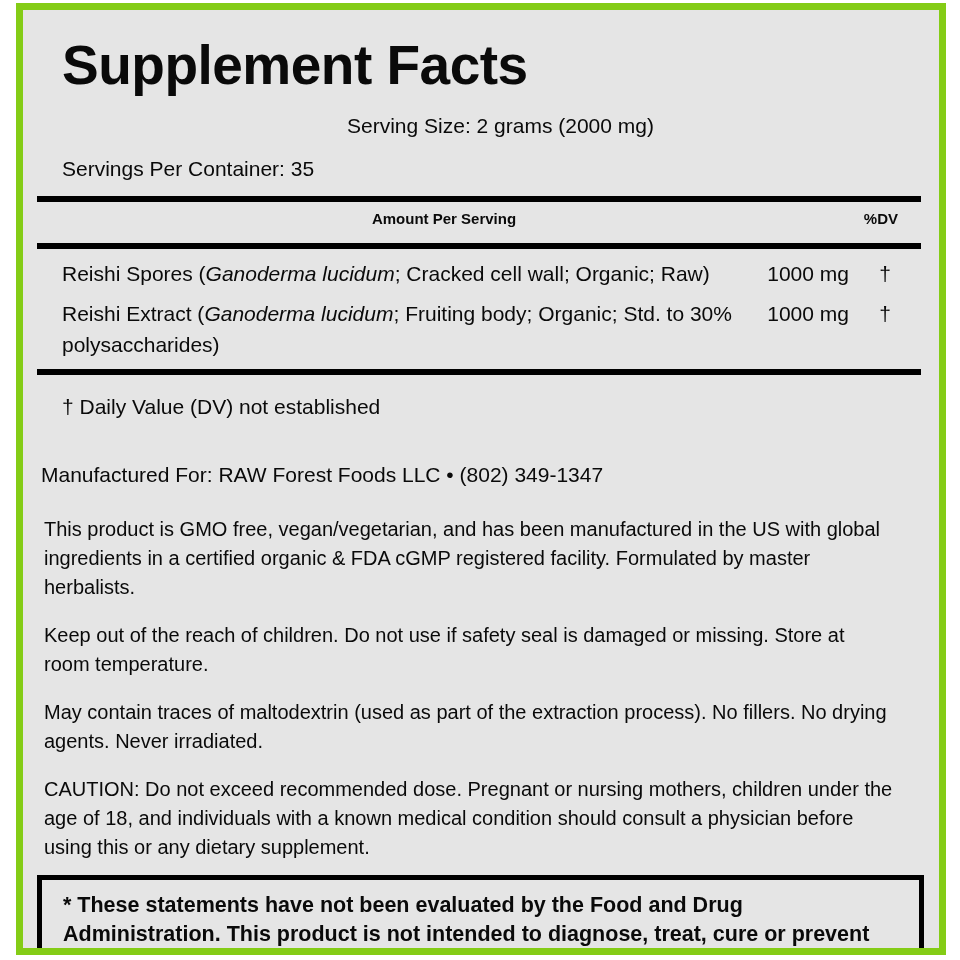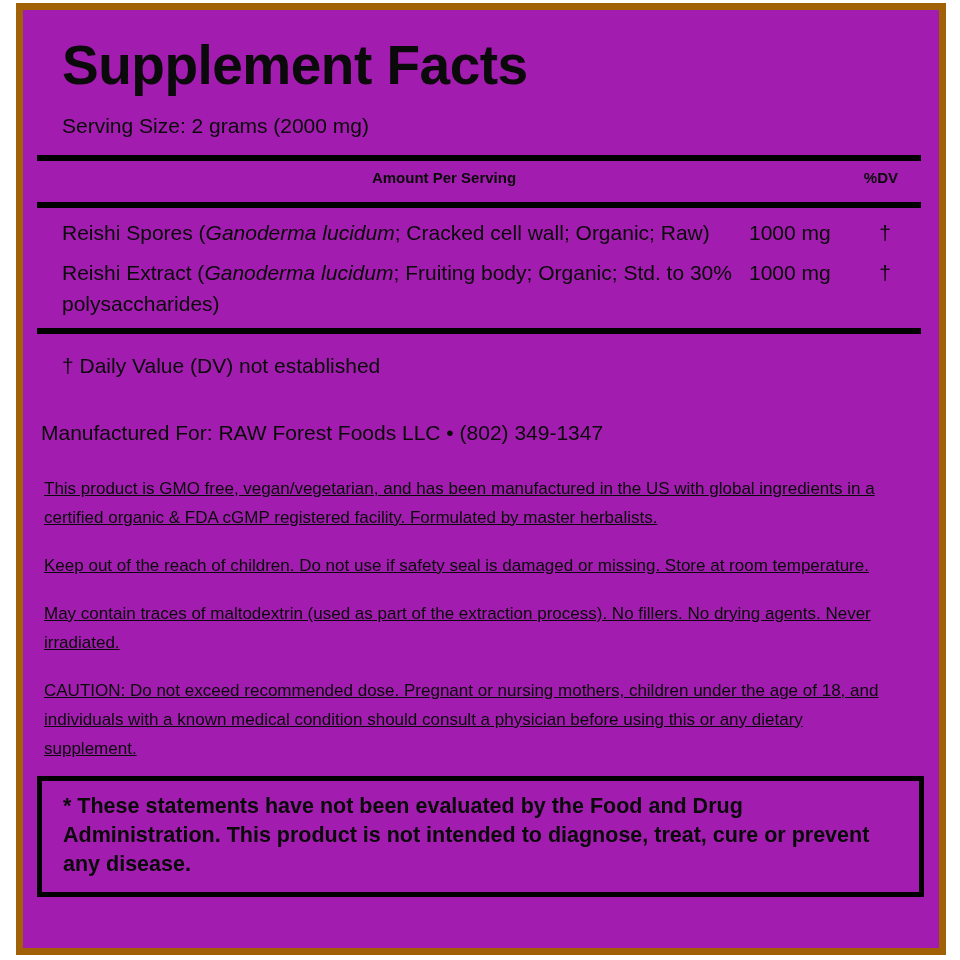--- a/index.html
+++ b/index.html
@@ -3,59 +3,60 @@
 <meta charset="utf-8">
 <style>
   html, body { margin:0; padding:0; }
   body {
     width:960px; height:960px; background:#ffffff; position:relative;
     font-family:"Liberation Sans", sans-serif; color:#0a0a0a;
     -webkit-font-smoothing:antialiased;
   }
   .label {
     position:absolute; left:16px; top:3px; right:14px; bottom:5px;
-    border:7px solid #a16207; background:#a21caf; overflow:hidden;
+    border:7px solid #84cc16; background:#e5e5e5; overflow:hidden;
   }
   .title {
     font-size:55px; font-weight:700; letter-spacing:-0.5px;
     line-height:1.05; margin:27px 0 0 39px;
   }
   .line { font-size:21px; line-height:1.3; }
-  .serving-size { margin:17px 0 16px 39px; }
+  .serving-size { margin:17px 0 16px 39px;text-align:center; }
   .servings-per { margin:10px 0 0 39px; }
   .rule { height:6px; background:#000; margin:14px 18px 0 14px; }
   .rule.below-header { margin-top:5px; }
   .rule.below-rows { margin-top:9px; }
   .hdr-row { position:relative; height:30px; margin:6px 18px 0 14px; font-weight:700; font-size:15px; }
   .hdr-amount { position:absolute; left:0; right:70px; top:2px; text-align:center; }
   .hdr-dv { position:absolute; right:23px; top:2px; }
   .frow { display:flex; margin:9px 18px 0 14px; font-size:21px; line-height:31px; }
   .fname { flex:1 1 auto; padding:0 14px 0 25px; }
   .latin { font-style:italic;margin-top:18px; }
-  .famt { flex:0 0 100px; }
+  .famt { flex:0 0 100px;text-align:right; }
   .fdv { flex:0 0 72px; text-align:center; }
   .footnote { margin:18px 0 0 39px; }
   .mfg1 { margin:40px 45px 0 18px; }
   .mfg2 { margin:10px 45px 0 21px; }
-  .para { font-size:17px; line-height:29px; margin:19px 45px 0 21px;text-decoration:underline; }
+  .para { font-size:20px; line-height:29px; margin:19px 45px 0 21px; }
   .para.first { margin-top:27px; }
   .fda-box {
     margin:13px 15px 0 14px; border:5px solid #000;
     padding:11px 22px 13px 21px;
     font-weight:700; font-size:21.5px; line-height:29px;
   }
 </style>
 </head>
 <body>
 
 <div class="label">
 
   <div class="title">Supplement Facts</div>
 
   <div class="line serving-size">Serving Size: 2 grams (2000 mg)</div>
+  <div class="line servings-per">Servings Per Container: 35</div>
 
   <div class="rule"></div>
 
   <div class="hdr-row">
     <span class="hdr-amount">Amount Per Serving</span>
     <span class="hdr-dv">%DV</span>
   </div>
 
   <div class="rule below-header"></div>
 

